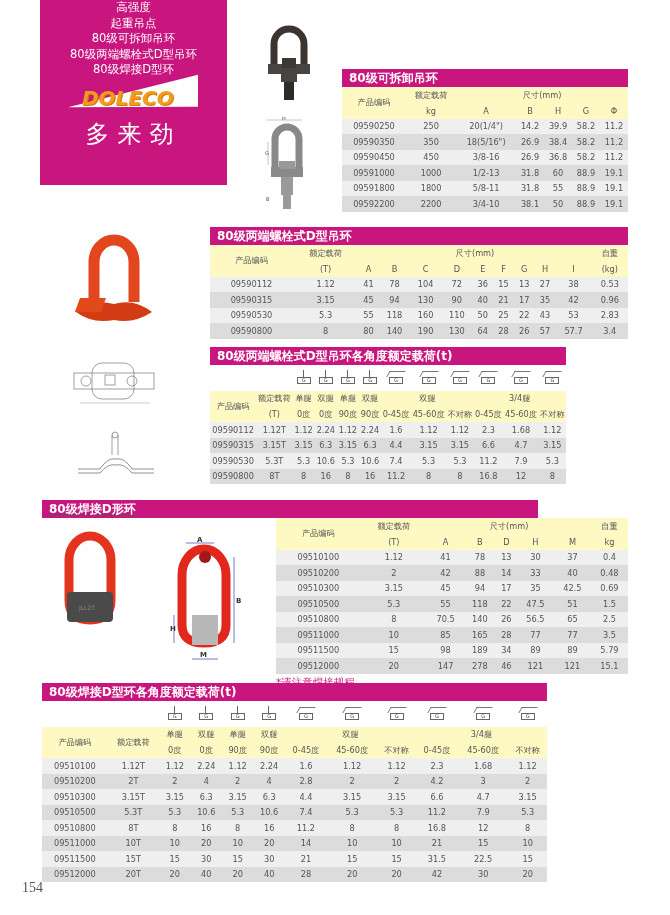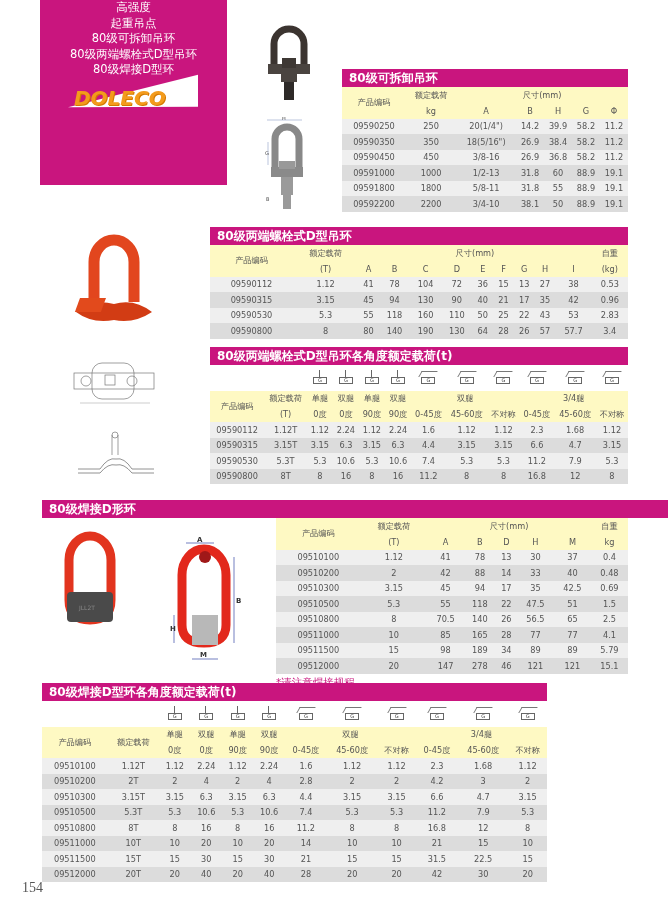--- a/index.html
+++ b/index.html
@@ -4,21 +4,21 @@
 <style>
   * { box-sizing: border-box; margin: 0; padding: 0; }
   body { width: 670px; height: 915px; background: #fff; position: relative; overflow: hidden;
          font-family: "DejaVu Sans", "Liberation Sans", sans-serif; color: #555; }
   .abs { position: absolute; }
   .brand { left: 40px; top: 0; width: 187px; height: 185px; background: #c9157e; color: #fff; text-align: center; }
   .brand .lines { font-size: 11.5px; line-height: 15.5px; }
   .brand .logo-wrap { position: relative; height: 38px; margin-top: 2px; }
   .brand .tri { position: absolute; left: 28px; top: 4px; width: 0; height: 0;
      border-top: 14px solid transparent; border-bottom: 18px solid transparent; border-right: 130px solid #fff; transform: skewY(-8deg); }
-  .brand .logo { position: absolute; left: 34px; top: 6px; font-family: "DejaVu Sans", sans-serif; font-weight: bold;
+  .brand .logo { position: absolute; left: 42px; top: 6px; font-family: "DejaVu Sans", sans-serif; font-weight: bold;
      font-size: 20px; color: #f39b1c; letter-spacing: 0px; font-style: italic; text-shadow: 1px 1px 0 #d47a00; }
   .brand .cn { font-size: 24px; letter-spacing: 8px; margin-top: 0px; }
 
   .bar { background: #c9157e; color: #fff; font-weight: bold; font-size: 12px; height: 18px; line-height: 18px; padding-left: 7px; }
   table { border-collapse: collapse; width: 100%; font-size: 8.2px; color: #555; }
   td, th { text-align: center; font-weight: normal; height: 15.5px; padding: 0; white-space: nowrap; }
   thead tr { background: #fef9c3; }
   tbody tr:nth-child(odd) { background: #efefef; }
   tbody tr:nth-child(even) { background: #dcdcdc; }
   .icons-row { background: #fff !important; }
@@ -39,20 +39,21 @@
     <div>高强度</div>
     <div>起重吊点</div>
     <div>80级可拆卸吊环</div>
     <div>80级两端螺栓式D型吊环</div>
     <div>80级焊接D型环</div>
   </div>
   <div class="logo-wrap">
     <div class="tri"></div>
     <div class="logo">DOLECO</div>
   </div>
+  <div class="cn">多来劲</div>
 </div>
 
 <div class="img-ph" style="left:264px;top:22px;width:50px;height:88px;">
   <svg width="50" height="88" viewBox="0 0 50 88">
     <path d="M10 44 V22 A15 15 0 0 1 40 22 V44" fill="none" stroke="#3b3430" stroke-width="7"></path>
     <rect x="4" y="42" width="42" height="10" fill="#4a4440"></rect>
     <rect x="18" y="36" width="14" height="10" fill="#3e3834"></rect>
     <rect x="17" y="52" width="16" height="8" fill="#4a4440"></rect>
     <rect x="20" y="60" width="10" height="18" fill="#2e2a28"></rect>
   </svg>
@@ -249,21 +250,21 @@
           <td>28</td>
           <td>26</td>
           <td>57</td>
           <td>57.7</td>
           <td>3.4</td>
         </tr>
       </tbody>
   </table>
 </div>
 
-<div class="abs" style="left:210px;top:347px;width:418px;">
+<div class="abs" style="left:210px;top:347px;width:356px;">
   <div class="bar">80级两端螺栓式D型吊环各角度额定载荷(t)</div>
   <table>
     <thead>
       <tr class="icons-row" id="t3icons">
           <td></td>
           <td></td>
           <td><span class="icon"><span class="r"></span><span class="g">G</span></span></td>
           <td><span class="icon"><span class="r"></span><span class="g">G</span></span></td>
           <td><span class="icon"><span class="r"></span><span class="g">G</span></span></td>
           <td><span class="icon"><span class="r"></span><span class="g">G</span></span></td>
@@ -352,21 +353,21 @@
           <td>8</td>
           <td>8</td>
           <td>16.8</td>
           <td>12</td>
           <td>8</td>
         </tr>
       </tbody>
   </table>
 </div>
 
-<div class="abs" style="left:42px;top:500px;width:626px;">
+<div class="abs" style="left:42px;top:500px;width:496px;text-decoration:underline;">
   <div class="bar">80级焊接D形环</div>
 </div>
 <div class="img-ph" style="left:55px;top:530px;width:70px;height:100px;">
   <svg width="70" height="100" viewBox="0 0 70 100">
     <path d="M14 70 V30 A21 24 0 0 1 56 30 V70 Q56 90 35 90 Q14 90 14 70Z" fill="none" stroke="#e2341e" stroke-width="9"></path>
     <rect x="12" y="62" width="46" height="30" rx="4" fill="#4a4a4a"></rect>
     <text x="24" y="80" font-size="6" fill="#888">JLL2T</text>
   </svg>
 </div>
 <div class="img-ph" style="left:170px;top:535px;width:78px;height:130px;">
@@ -456,21 +457,21 @@
           <td>2.5</td>
         </tr>
         <tr>
           <td>09511000</td>
           <td>10</td>
           <td>85</td>
           <td>165</td>
           <td>28</td>
           <td>77</td>
           <td>77</td>
-          <td>4.1</td>
+          <td>3.5</td>
         </tr>
         <tr>
           <td>09511500</td>
           <td>15</td>
           <td>98</td>
           <td>189</td>
           <td>34</td>
           <td>89</td>
           <td>89</td>
           <td>5.79</td>

